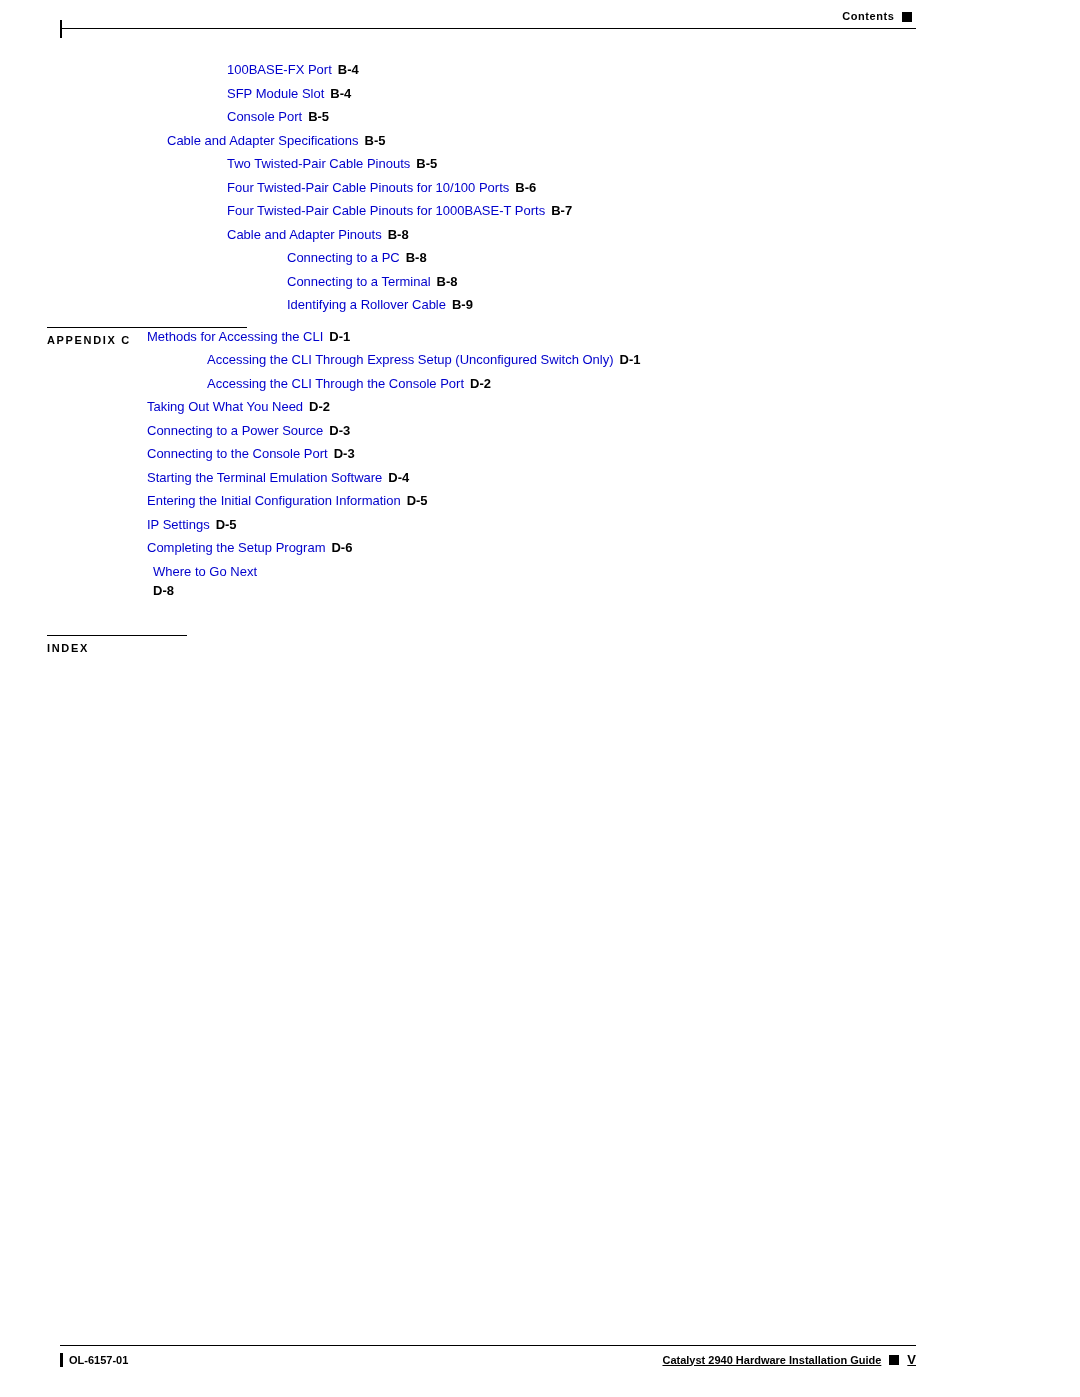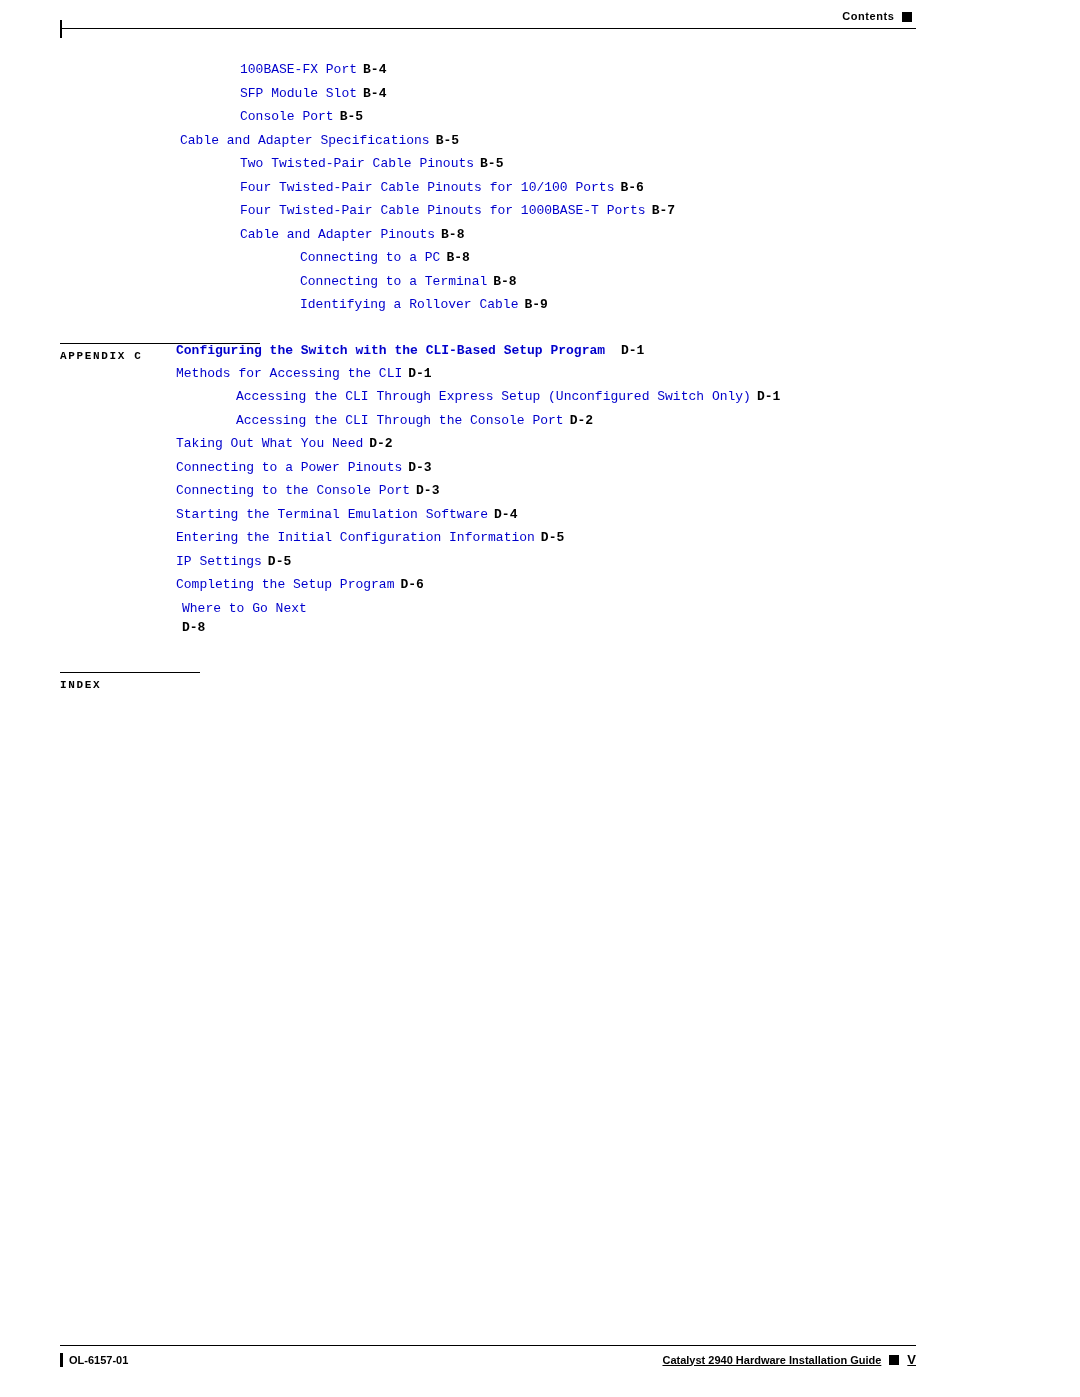--- a/index.html
+++ b/index.html
@@ -57,23 +57,22 @@
       height: 10px;
       background: #000;
       margin-left: 4px;
       vertical-align: middle;
     }
 
     
     .content {
       position: absolute;
       top: 60px;
-      left: 60px;
+      left: 47px;
       right: 60px;
-      font-family: Liberation Mono, monospace;
     }
 
     
     .toc-entry {
       display: flex;
       align-items: baseline;
       margin-bottom: 4px;
       line-height: 1.5;
     }
 
@@ -274,53 +273,47 @@
     </div>
     <div class="toc-entry" style="margin-left:240px;">
       <a class="toc-link">Connecting to a Terminal</a>
       <span class="toc-page">B-8</span>
     </div>
     <div class="toc-entry" style="margin-left:240px;">
       <a class="toc-link">Identifying a Rollover Cable</a>
       <span class="toc-page">B-9</span>
     </div>
 
-    <div style="margin-top: 28px; display:flex; align-items: flex-start; gap: 16px;">
+    <div style="margin-top: 12px; display:flex; align-items: flex-start;">
 
       <div style="width: 100px; flex-shrink:0;">
         <div class="separator-line"></div>
         <span class="appendix-label">APPENDIX C</span>
       </div>
 
       <div style="flex:1;">
-        <div class="appendix-row" style="margin-top:0;">
-          <span class="appendix-title">
-            <a class="toc-link" style="font-weight:bold; font-size:13px;">Configuring the Switch with the CLI-Based Setup Program</a>
-            <span class="page-num">D-1</span>
-          </span>
-        </div>
 
         <div class="toc-entry indent-0" style="margin-left:0;">
           <a class="toc-link">Methods for Accessing the CLI</a>
           <span class="toc-page">D-1</span>
         </div>
         <div class="toc-entry indent-1" style="margin-left:60px;">
           <a class="toc-link">Accessing the CLI Through Express Setup (Unconfigured Switch Only)</a>
           <span class="toc-page">D-1</span>
         </div>
         <div class="toc-entry indent-1" style="margin-left:60px;">
           <a class="toc-link">Accessing the CLI Through the Console Port</a>
           <span class="toc-page">D-2</span>
         </div>
         <div class="toc-entry indent-0" style="margin-left:0;">
           <a class="toc-link">Taking Out What You Need</a>
           <span class="toc-page">D-2</span>
         </div>
         <div class="toc-entry indent-0" style="margin-left:0;">
-          <a class="toc-link">Connecting to a Power Pinouts</a>
+          <a class="toc-link">Connecting to a Power Source</a>
           <span class="toc-page">D-3</span>
         </div>
         <div class="toc-entry indent-0" style="margin-left:0;">
           <a class="toc-link">Connecting to the Console Port</a>
           <span class="toc-page">D-3</span>
         </div>
         <div class="toc-entry indent-0" style="margin-left:0;">
           <a class="toc-link">Starting the Terminal Emulation Software</a>
           <span class="toc-page">D-4</span>
         </div>

